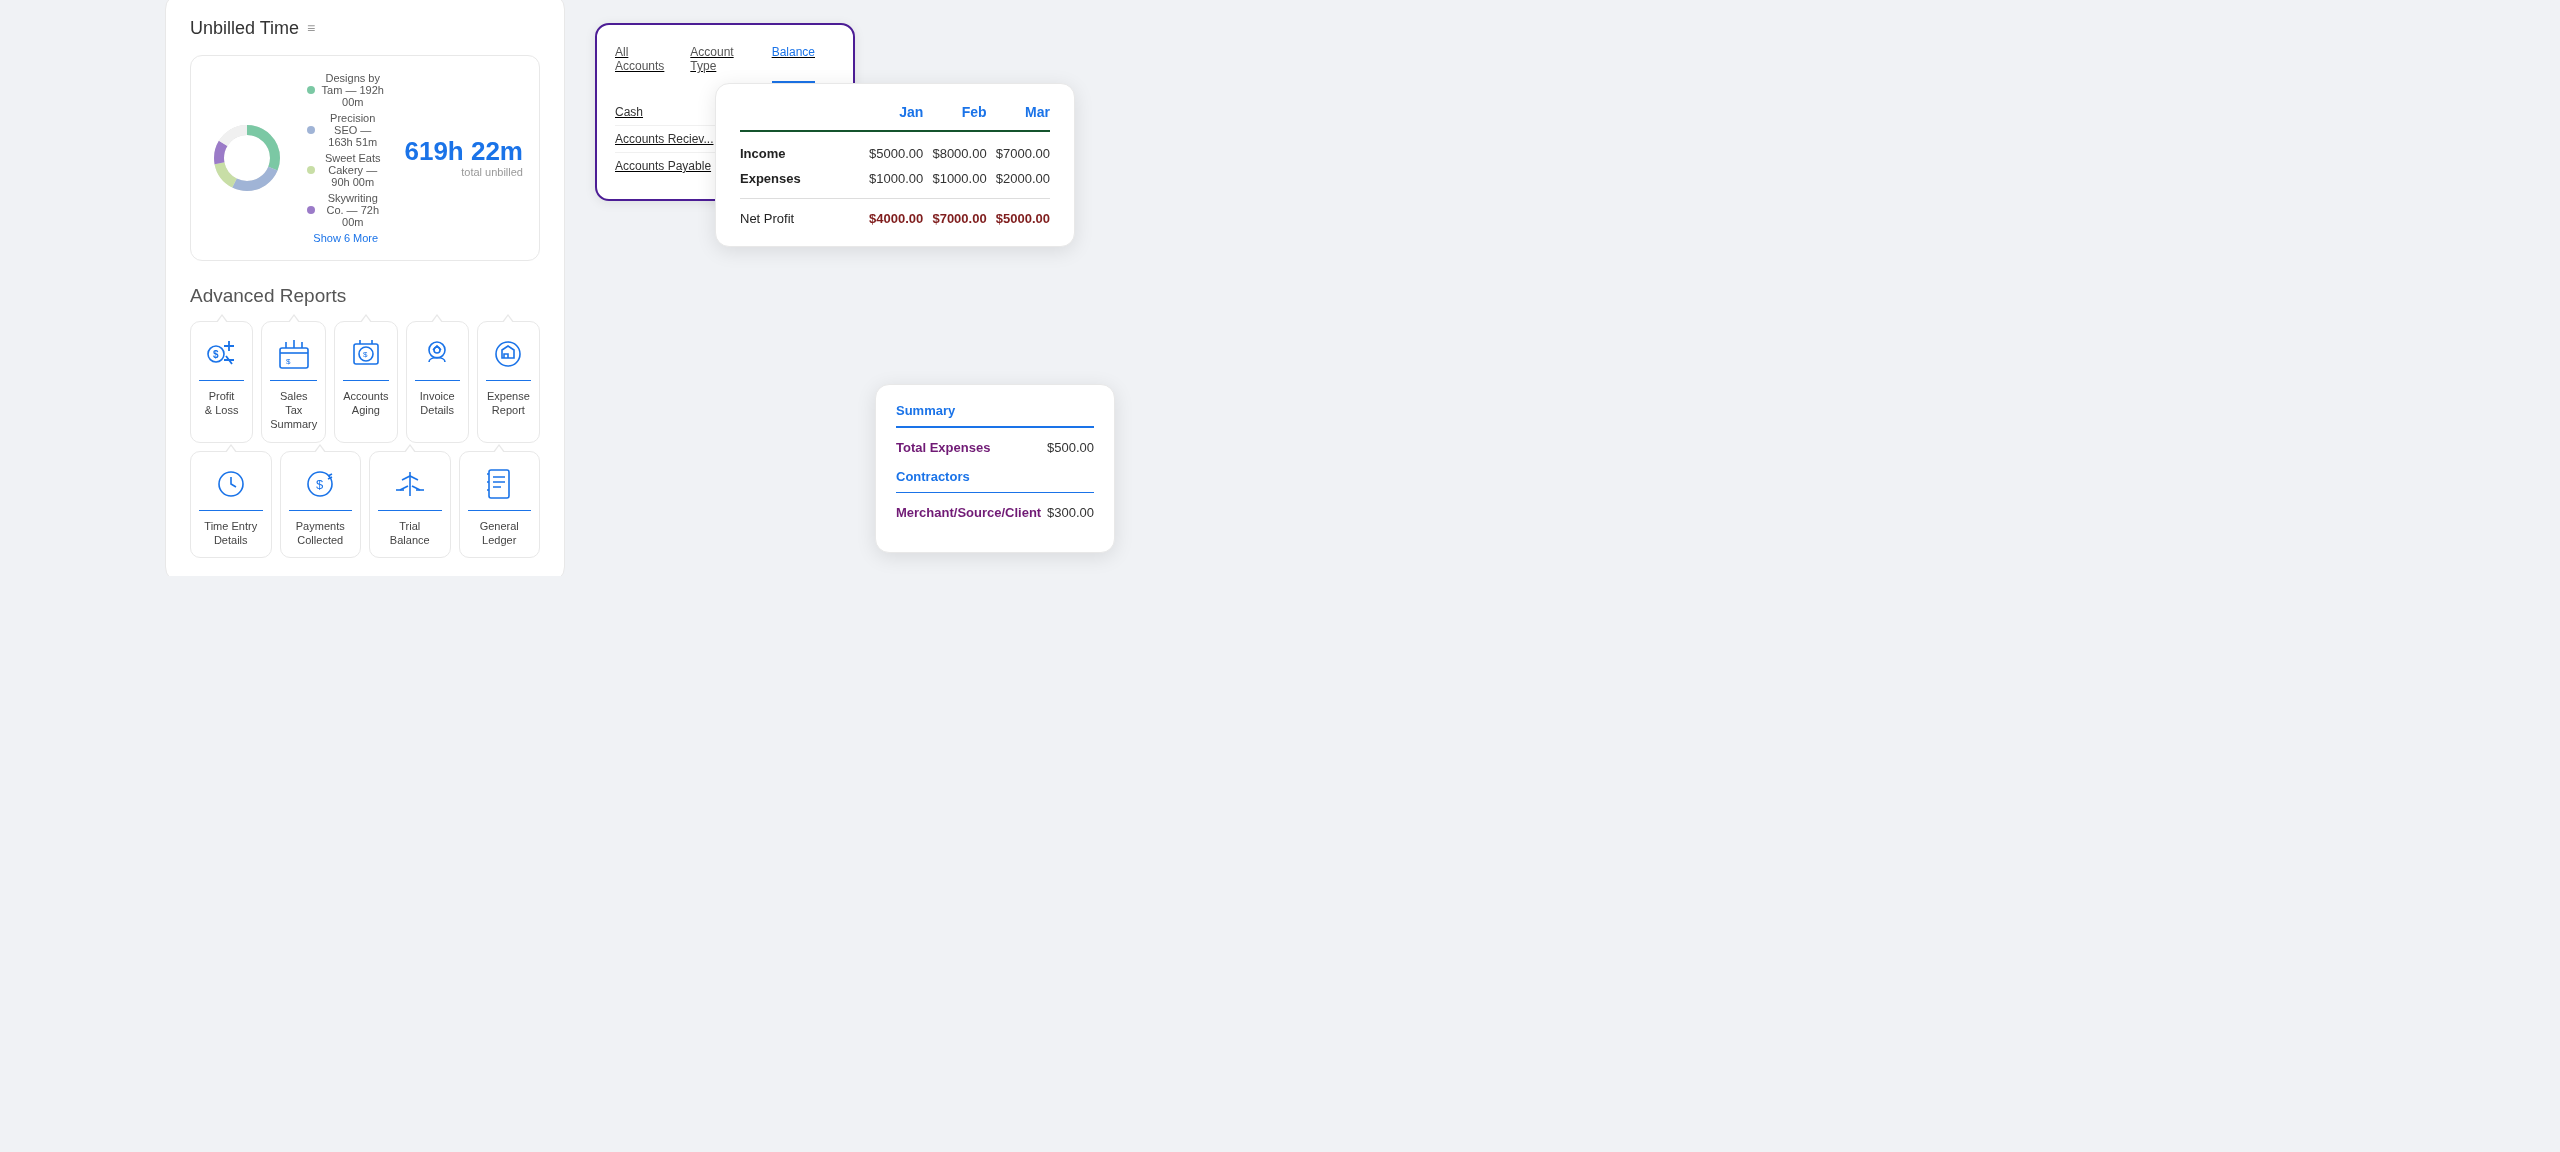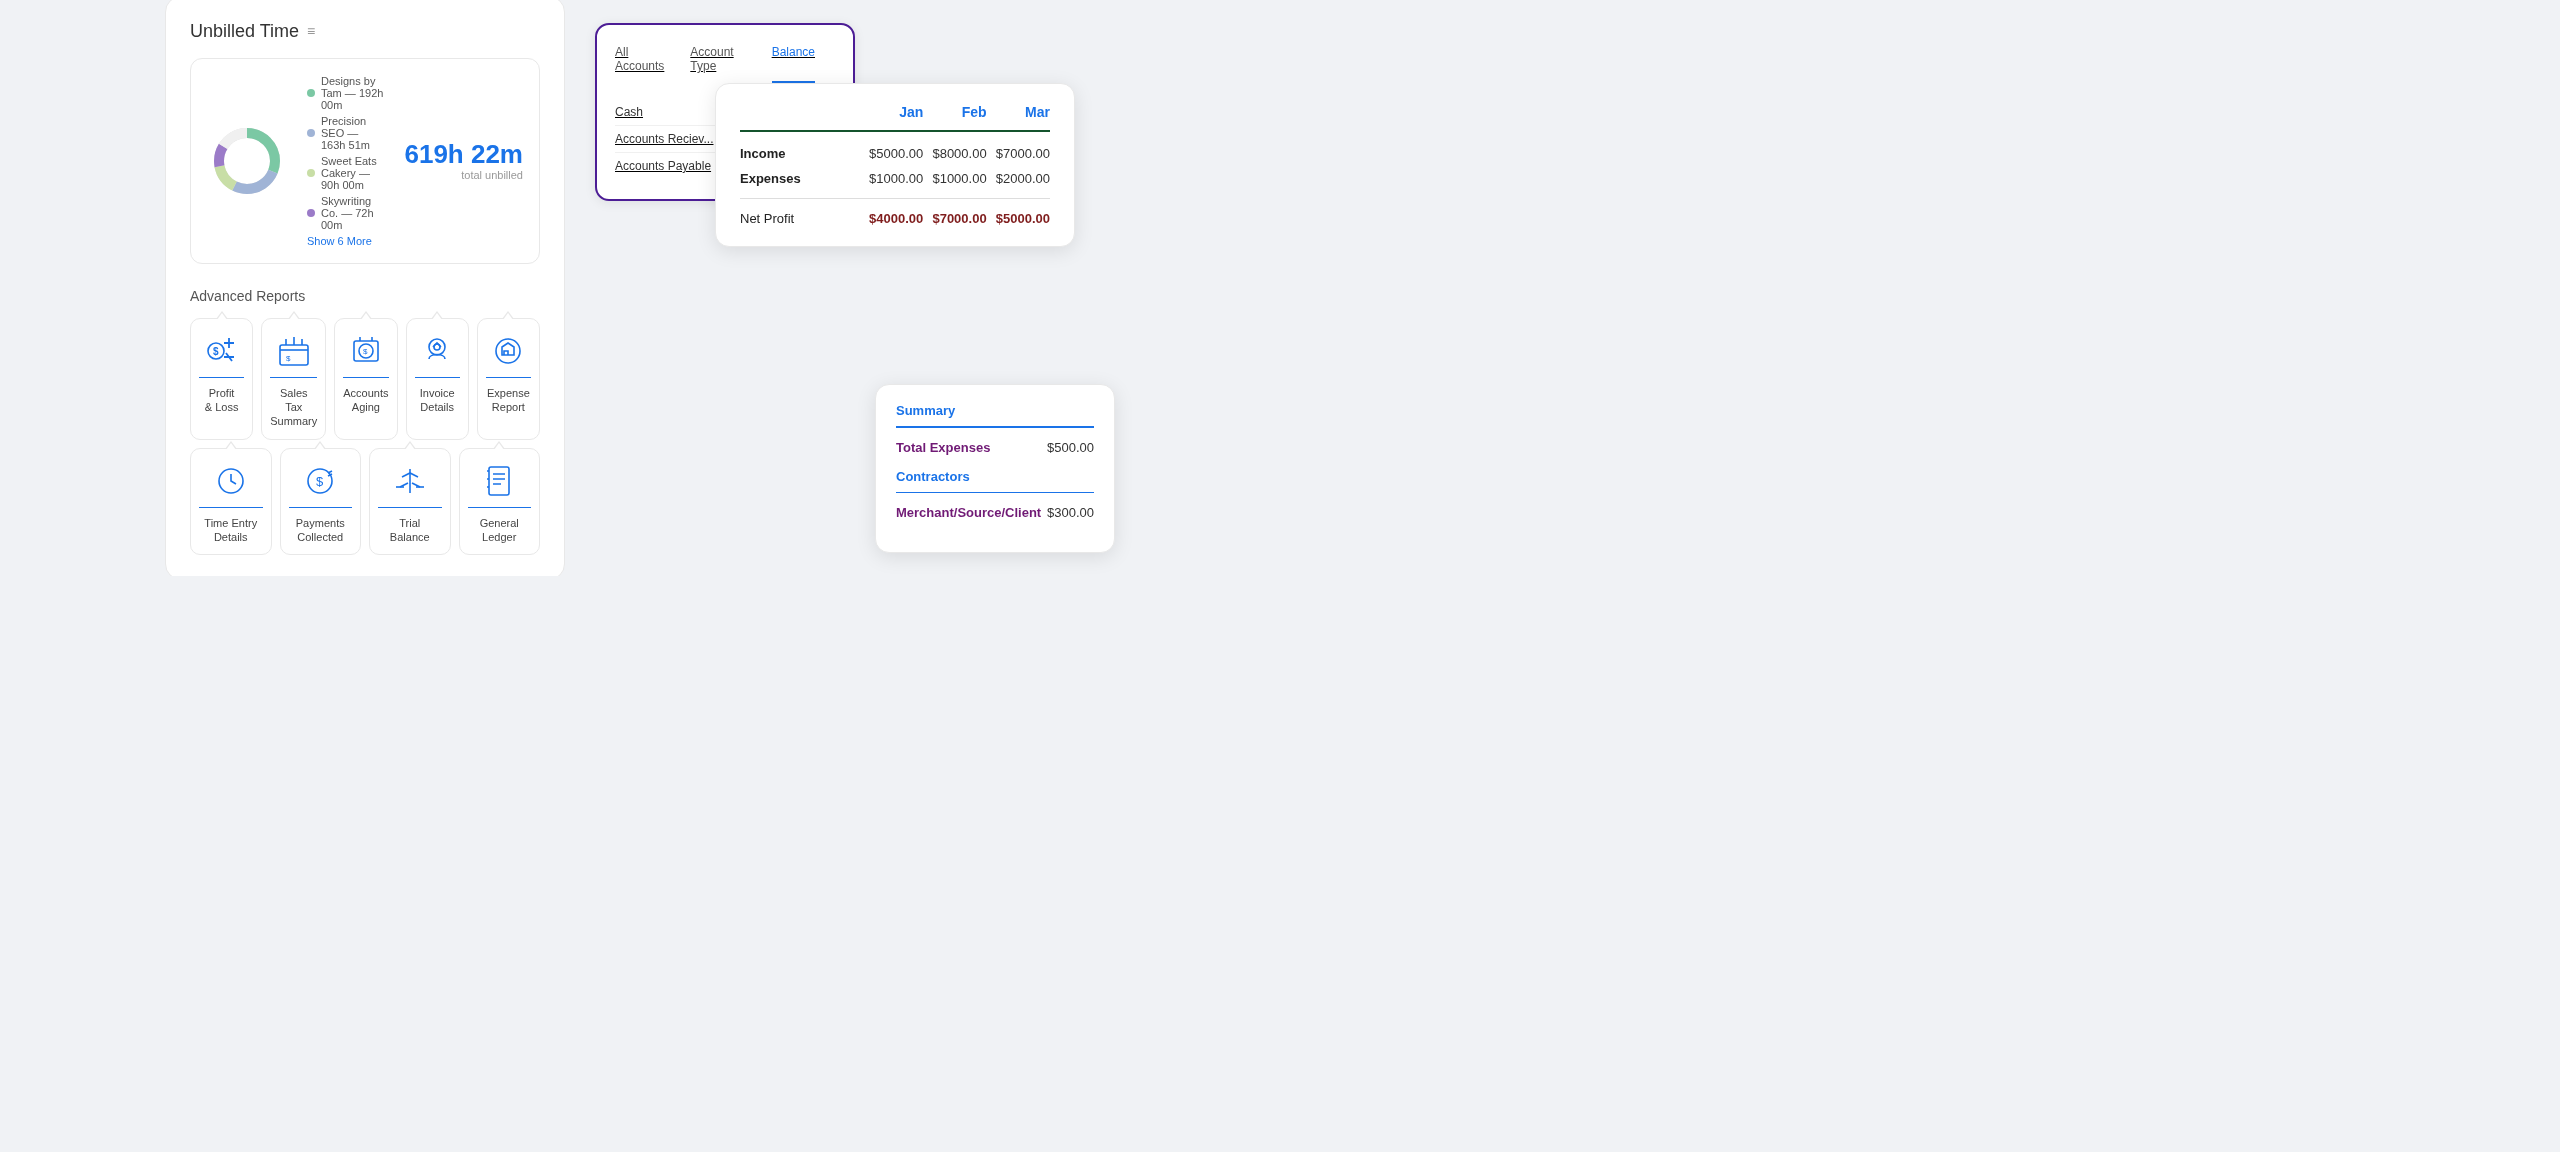--- a/index.html
+++ b/index.html
@@ -58,20 +58,21 @@
       height: 80px;
       flex-shrink: 0;
     }
     .donut-container svg {
       width: 80px;
       height: 80px;
     }
 
     .unbilled-legend {
       flex: 1;
+      text-align: center;
     }
     .legend-item {
       display: flex;
       align-items: center;
       gap: 6px;
       font-size: 11px;
       color: #555;
       margin-bottom: 4px;
     }
     .legend-dot {
@@ -96,21 +97,21 @@
       font-weight: 600;
       color: #1a73e8;
       line-height: 1.1;
     }
     .total-label {
       font-size: 11px;
       color: #999;
     }
 
     .advanced-reports-title {
-      font-size: 14px;
+      font-size: 19px;
       color: #555;
       margin-bottom: 14px;
     }
 
     .reports-grid {
       display: grid;
       grid-template-columns: repeat(5, 1fr);
       gap: 8px;
       margin-bottom: 8px;
     }

